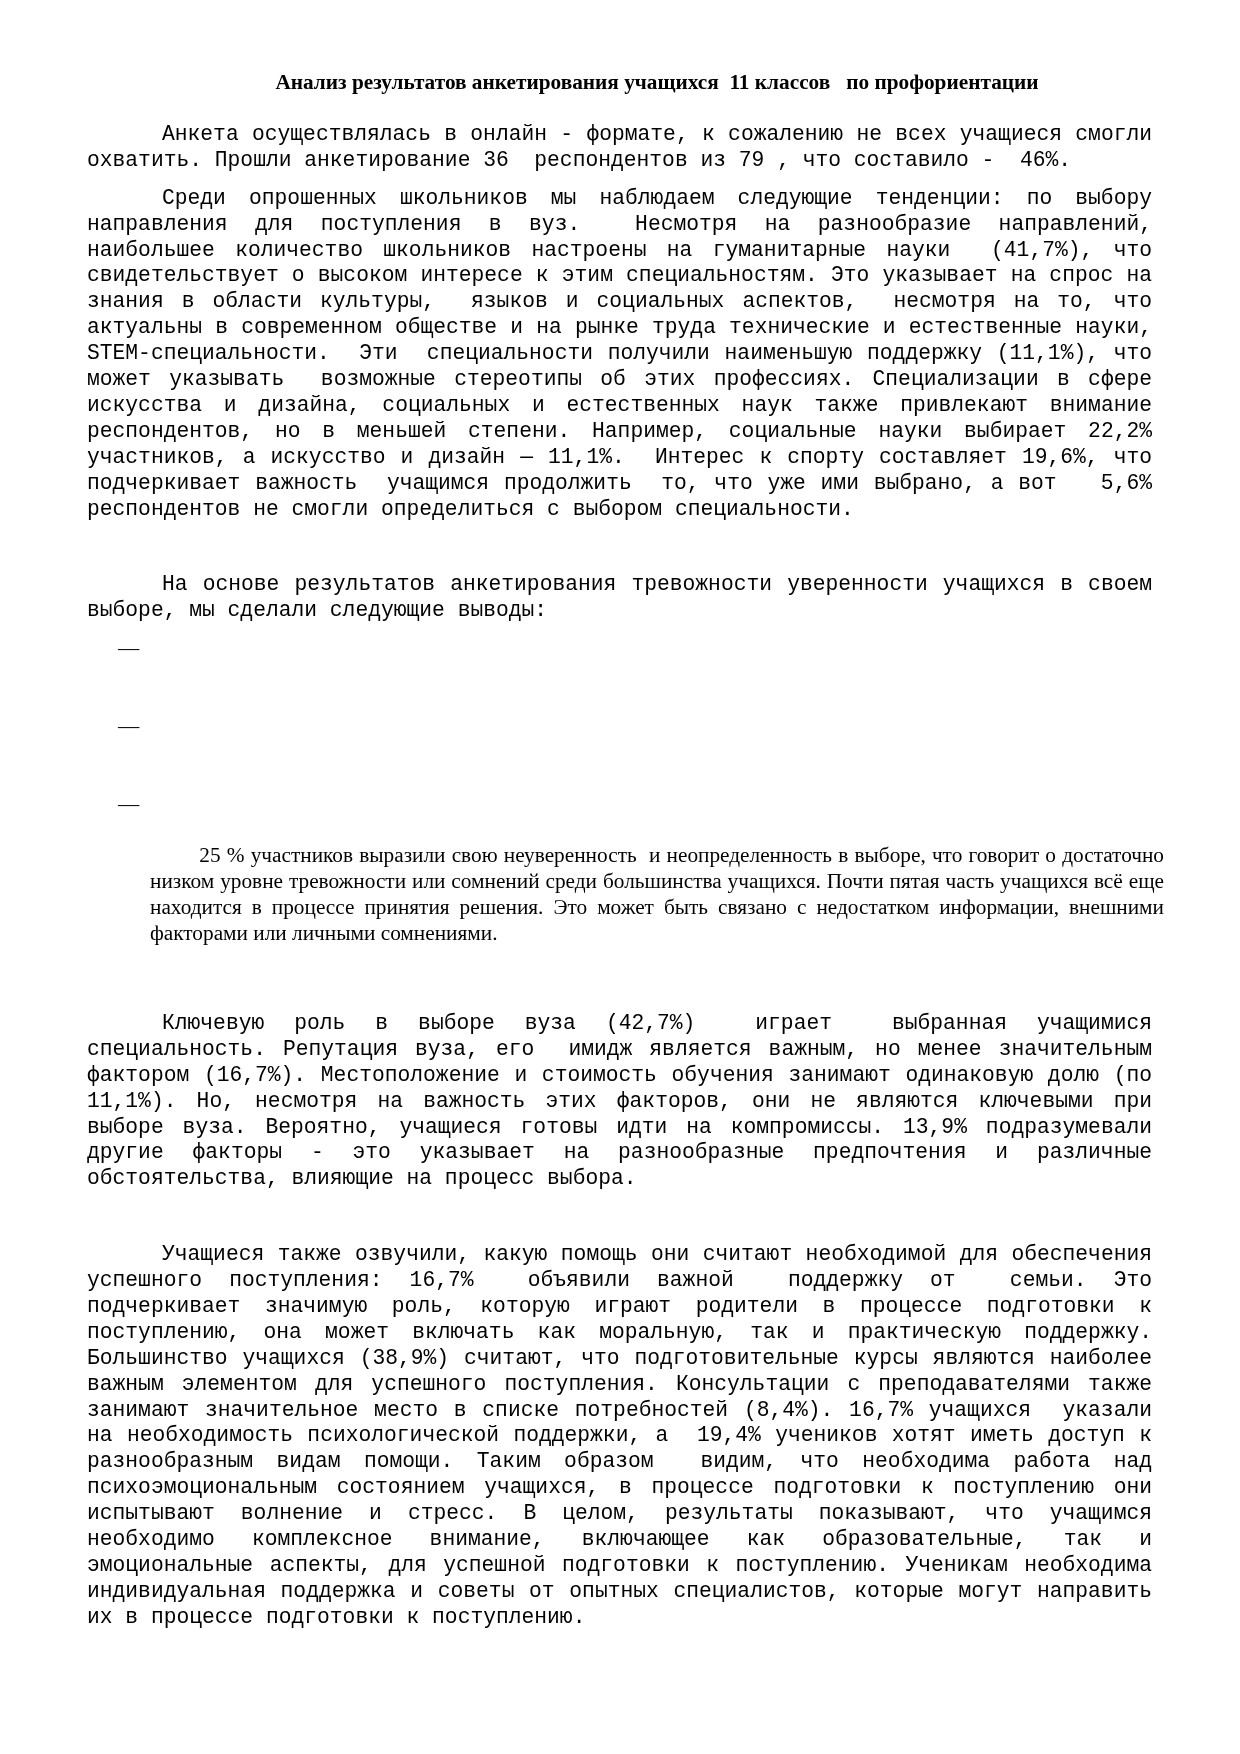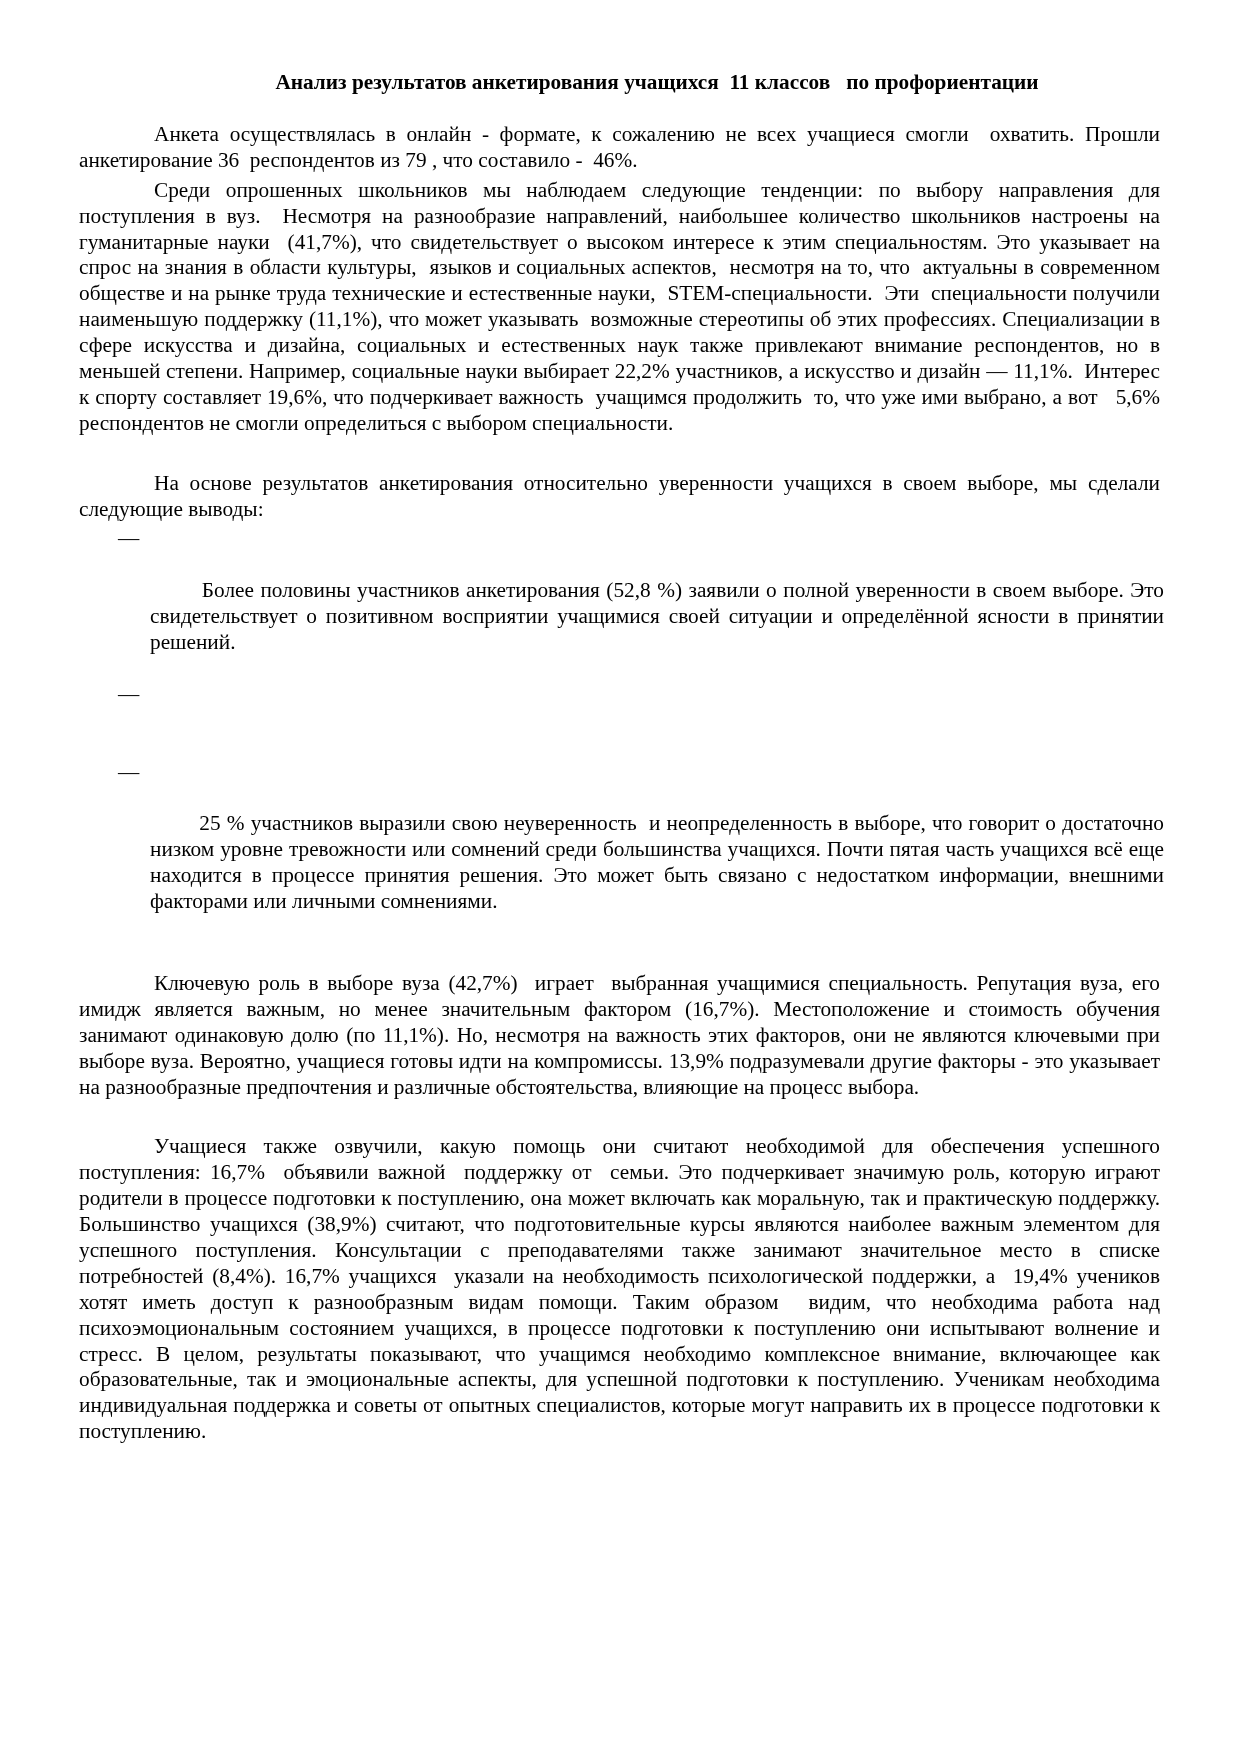--- a/index.html
+++ b/index.html
@@ -26,24 +26,25 @@
     .title {
       font-weight: bold;
       text-align: center;
       padding-left: 75px;
       margin: 0 0 26px 0;
       white-space: pre;
       font-size: 21.3px;
       line-height: 25.9px;
     }
     p {
-      margin: 4px;
+      margin: 12px;
       text-align: justify;
       text-indent: 75px;
       white-space: pre-wrap;
+      font-family: Liberation Mono, monospace;
     }
     .gap {
       height: 25.9px;
     }
     ul.dash-list {
       list-style: none;
       margin: 0;
       padding: 0 0 0 75px;
     }
     ul.dash-list li {
@@ -64,25 +65,24 @@
   <div class="title">Анализ результатов анкетирования учащихся  11 классов   по профориентации</div>
 
   <section>
     <p>Анкета осуществлялась в онлайн - формате, к сожалению не всех учащиеся смогли  охватить. Прошли анкетирование 36  респондентов из 79 , что составило -  46%.</p>
     <p>Среди опрошенных школьников мы наблюдаем следующие тенденции: по выбору направления для поступления в вуз.  Несмотря на разнообразие направлений, наибольшее количество школьников настроены на гуманитарные науки  (41,7%), что свидетельствует о высоком интересе к этим специальностям. Это указывает на спрос на знания в области культуры,  языков и социальных аспектов,  несмотря на то, что  актуальны в современном обществе и на рынке труда технические и естественные науки,  STEM-специальности.  Эти  специальности получили наименьшую поддержку (11,1%), что может указывать  возможные стереотипы об этих профессиях. Специализации в сфере искусства и дизайна, социальных и естественных наук также привлекают внимание респондентов, но в меньшей степени. Например, социальные науки выбирает 22,2% участников, а искусство и дизайн — 11,1%.  Интерес к спорту составляет 19,6%, что подчеркивает важность  учащимся продолжить  то, что уже ими выбрано, а вот   5,6% респондентов не смогли определиться с выбором специальности.</p>
   </section>
 
   <div class="gap"></div>
 
   <section>
-    <p>На основе результатов анкетирования относительно уверенности учащихся в своем выборе, мы сделали следующие выводы:</p>
+    <p>На основе результатов анкетирования тревожности уверенности учащихся в своем выборе, мы сделали следующие выводы:</p>
     <ul class="dash-list">
       <li>
         <span class="dash">—</span>
-        <span>Более половины участников анкетирования (52,8 %) заявили о полной уверенности в своем выборе. Это свидетельствует о позитивном восприятии учащимися своей ситуации и определённой ясности в принятии решений.</span>
       </li>
       <li>
         <span class="dash">—</span>
       </li>
       <li>
         <span class="dash">—</span>
         <span>25 % участников выразили свою неуверенность  и неопределенность в выборе, что говорит о достаточно низком уровне тревожности или сомнений среди большинства учащихся. Почти пятая часть учащихся всё еще находится в процессе принятия решения. Это может быть связано с недостатком информации, внешними факторами или личными сомнениями.</span>
       </li>
     </ul>
   </section>

